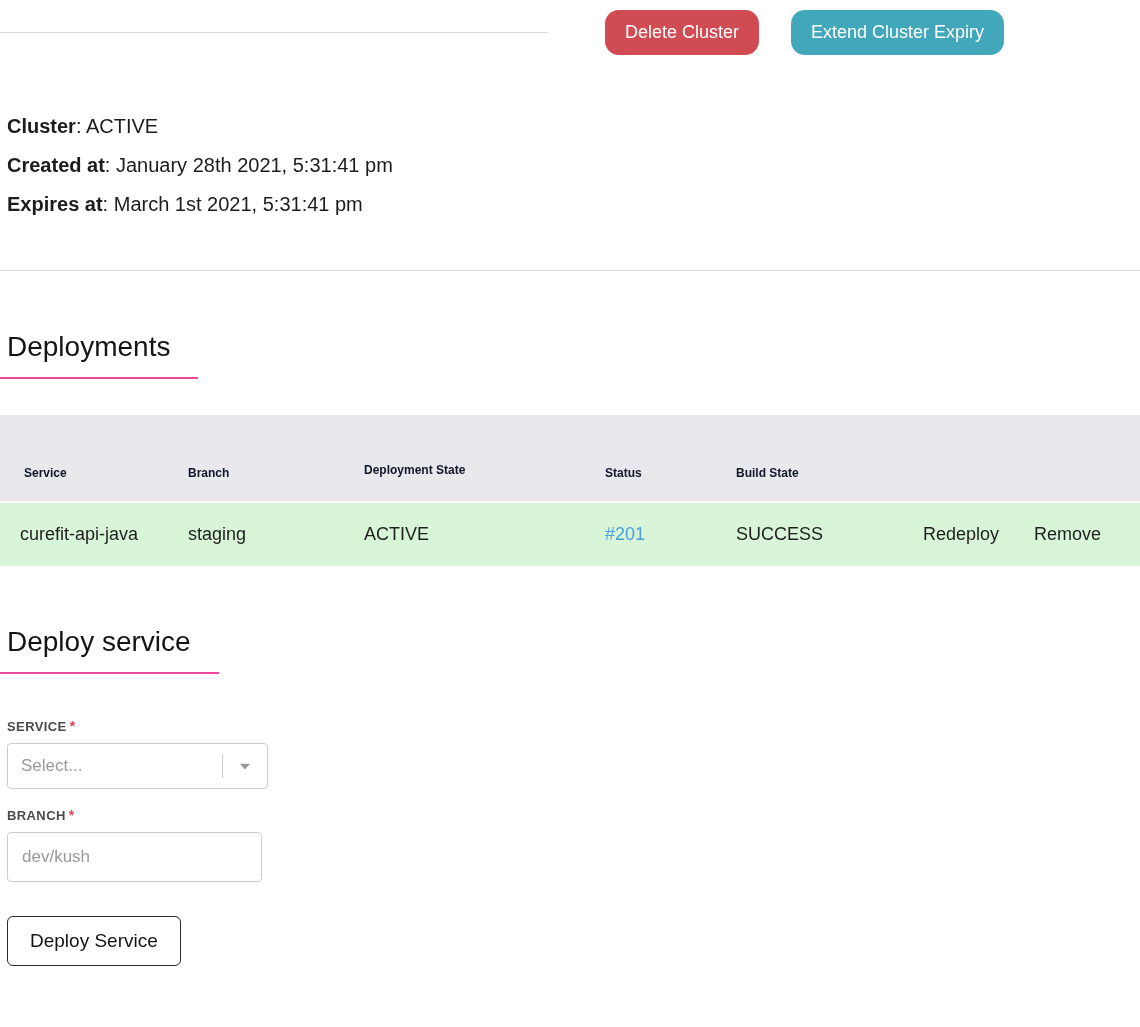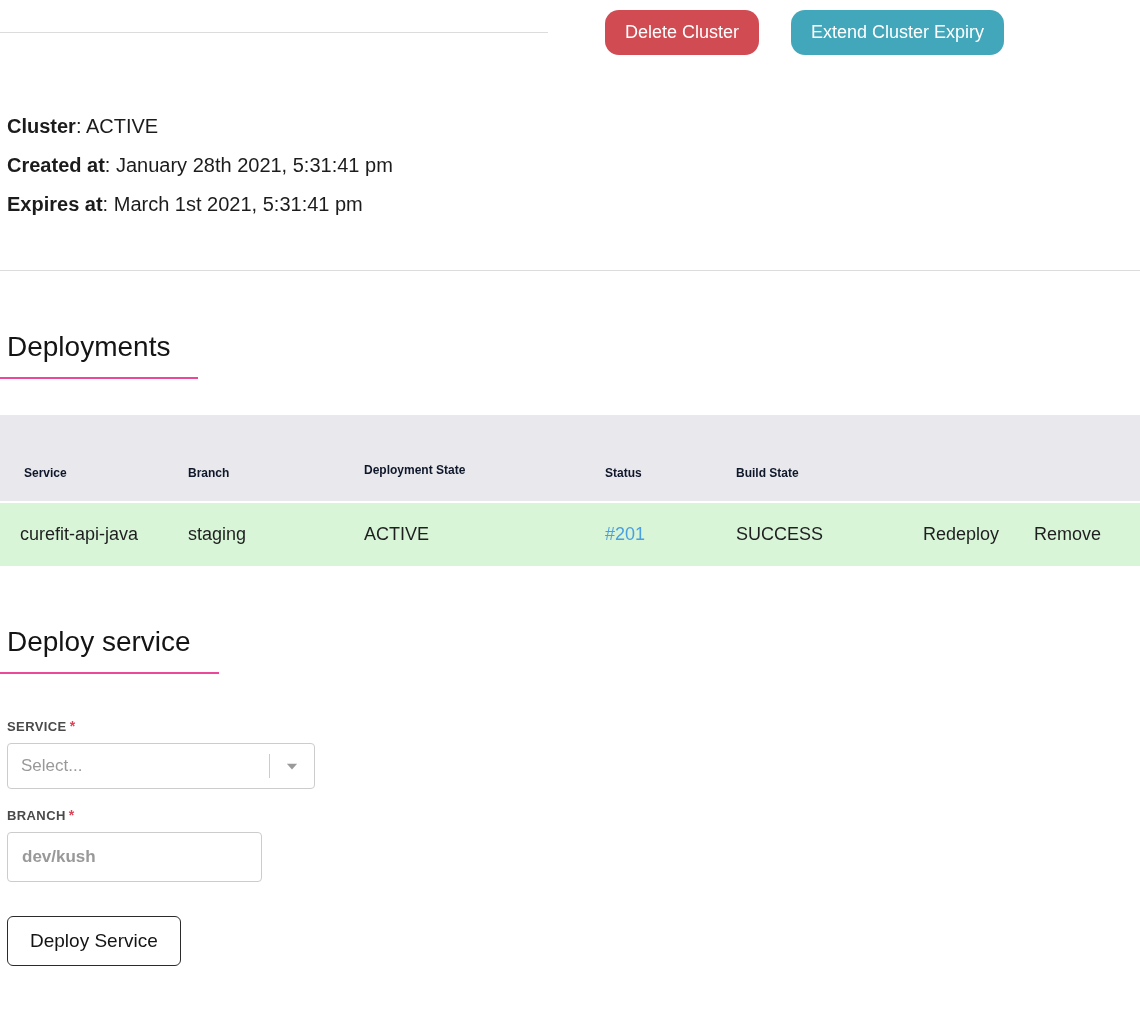--- a/index.html
+++ b/index.html
@@ -100,21 +100,21 @@
     font-size: 13px;
     font-weight: 600;
     letter-spacing: 0.4px;
     color: #4a4a4a;
     margin-bottom: 9px;
     text-transform: uppercase;
   }
   .field-label .req { color: var(--required, #dc4558); margin-left: 3px; font-size: 14px; }
 
   .select-control {
-    width: 308px;
+    width: 261px;
     height: 46px;
     border: 1px solid #cccccc;
     border-radius: 4px;
     background: #ffffff;
     display: flex;
     align-items: center;
     justify-content: space-between;
     padding-left: 13px;
     cursor: pointer;
   }
@@ -126,21 +126,20 @@
   .branch-input {
     width: 255px;
     height: 50px;
     border: 1px solid #cccccc;
     border-radius: 4px;
     padding: 0 14px;
     font-family: inherit;
     font-size: 17px;
     color: #ec4899;
     outline: none;
-    font-weight: bold;
   }
   .branch-input::placeholder { color: #999999; }
 
   .deploy-button {
     margin: 34px 0 0 7px;
     padding: 13px 22px;
     font-family: inherit;
     font-size: 19px;
     color: #141414;
     background: #ffffff;

